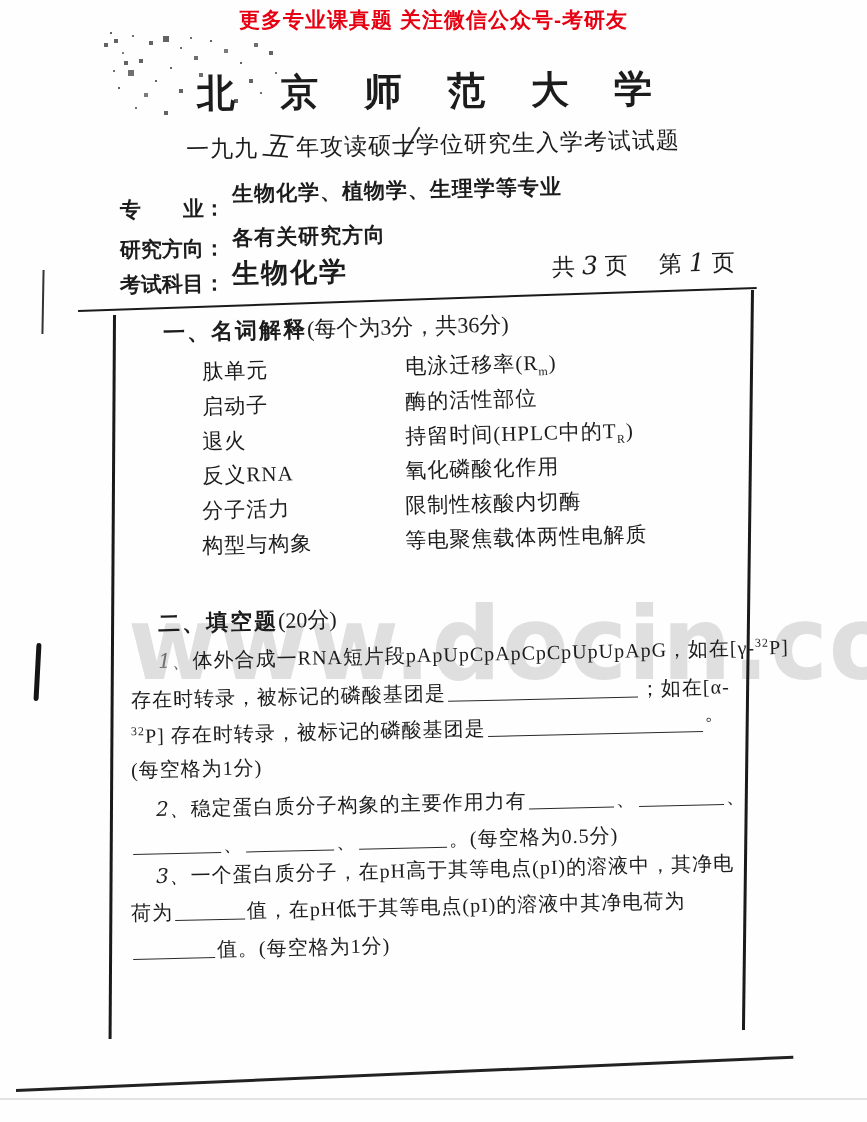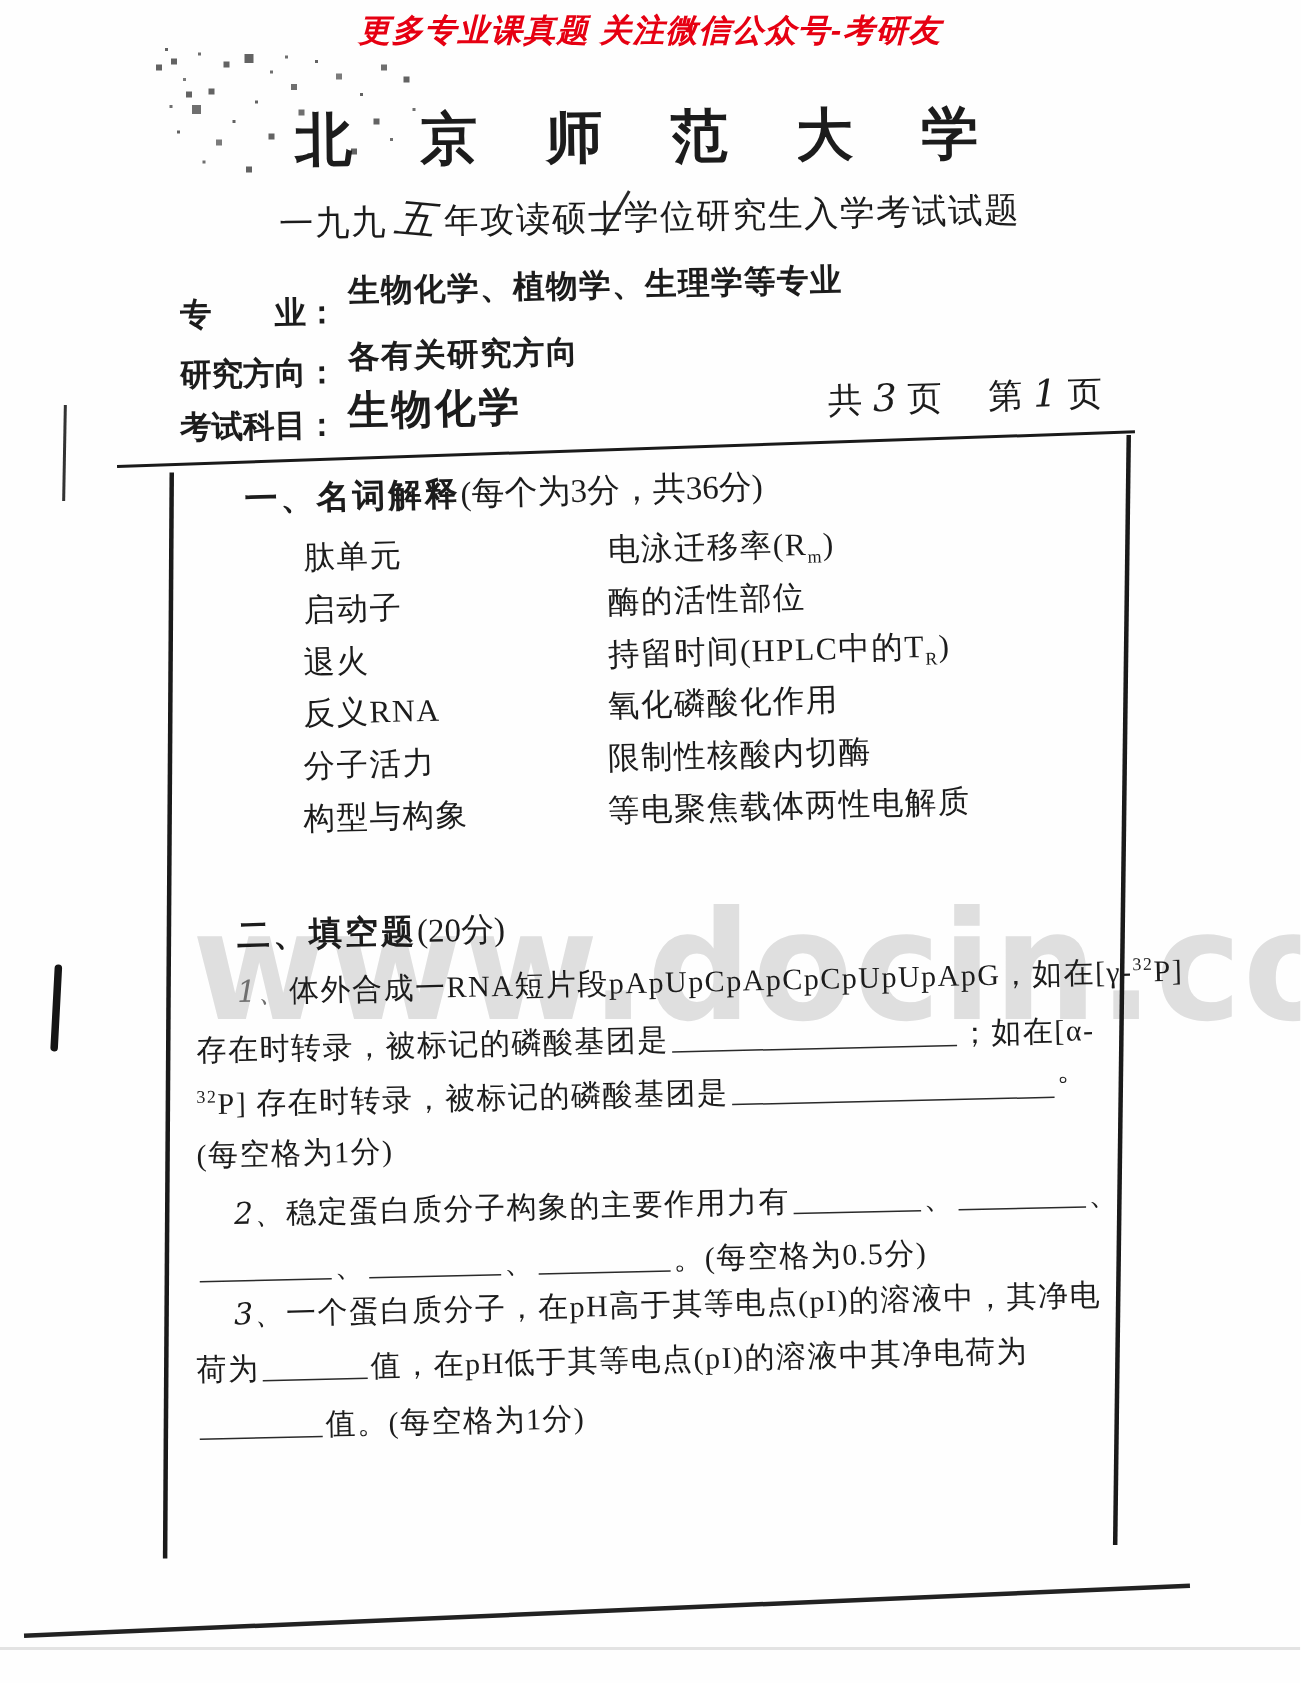--- a/index.html
+++ b/index.html
@@ -1,21 +1,21 @@
 <!DOCTYPE html>
 <html><head>
 <meta charset="utf-8">
 <style>
   html,body{margin:0;padding:0;background:#ffffff;}
   .page{position:relative;width:867px;height:1122px;background:#fefefe;overflow:hidden;
         font-family:"Liberation Serif",serif;color:#1c1c1c;}
   .abs{position:absolute;z-index:2;}
   
   .banner{left:0;top:6px;width:867px;text-align:center;font-family:"Liberation Sans",sans-serif;
-          font-weight:bold;font-size:21px;color:#e60012;letter-spacing:1px;font-style:italic;}
+          font-weight:bold;font-size:21px;color:#e60012;letter-spacing:1px;}
   .univ{left:0;top:66px;width:867px;text-align:center;font-size:38px;font-weight:bold;
         letter-spacing:18px;transform:rotate(-0.6deg);}
   .subtitle{left:186px;top:130px;font-size:23px;letter-spacing:1px;transform:rotate(-1.1deg);
             transform-origin:0 50%;}
   .hand{font-style:italic;font-family:"DejaVu Serif",serif;}
   .hand-year{font-size:27px;padding:0 5px;display:inline-block;transform:rotate(6deg);}
   .hand-num{font-size:25px;padding:0 3px;}
   .field-label{font-family:"Liberation Sans",sans-serif;font-weight:bold;font-size:21px;
                transform:rotate(-1deg);transform-origin:0 50%;}
   .field-value{font-family:"Liberation Sans",sans-serif;font-weight:bold;font-size:21px;

